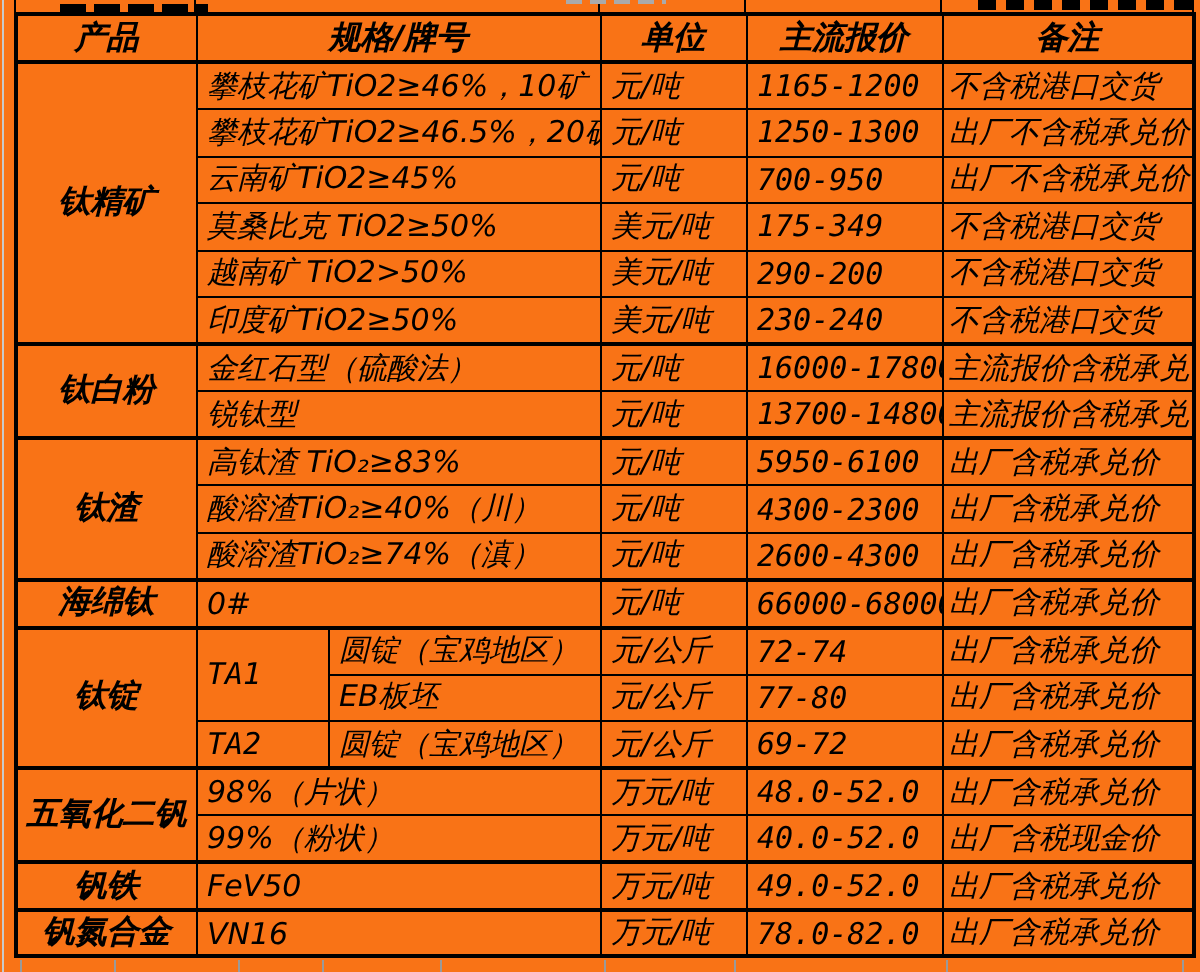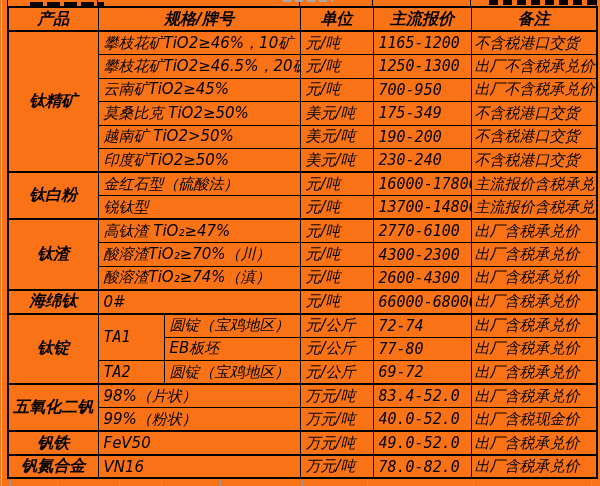--- a/index.html
+++ b/index.html
@@ -116,21 +116,21 @@
       </tr>
       <tr>
         <td class="spec" colspan="2">莫桑比克 TiO2≥50%</td>
         <td class="unit">美元/吨</td>
         <td class="price">175-349</td>
         <td class="note">不含税港口交货</td>
       </tr>
       <tr>
         <td class="spec" colspan="2">越南矿 TiO2&gt;50%</td>
         <td class="unit">美元/吨</td>
-        <td class="price">190-200</td>
+        <td class="price">290-200</td>
         <td class="note">不含税港口交货</td>
       </tr>
       <tr>
         <td class="spec" colspan="2">印度矿TiO2≥50%</td>
         <td class="unit">美元/吨</td>
         <td class="price">230-240</td>
         <td class="note">不含税港口交货</td>
       </tr>
 
       <tr class="sec">
@@ -142,27 +142,27 @@
       </tr>
       <tr>
         <td class="spec" colspan="2">锐钛型</td>
         <td class="unit">元/吨</td>
         <td class="price">13700-14800</td>
         <td class="note">主流报价含税承兑</td>
       </tr>
 
       <tr class="sec">
         <td class="product" rowspan="3">钛渣</td>
-        <td class="spec" colspan="2">高钛渣 TiO₂≥47%</td>
-        <td class="unit">元/吨</td>
-        <td class="price">2770-6100</td>
-        <td class="note">出厂含税承兑价</td>
-      </tr>
-      <tr>
-        <td class="spec" colspan="2">酸溶渣TiO₂≥70%（川）</td>
+        <td class="spec" colspan="2">高钛渣 TiO₂≥83%</td>
+        <td class="unit">元/吨</td>
+        <td class="price">5950-6100</td>
+        <td class="note">出厂含税承兑价</td>
+      </tr>
+      <tr>
+        <td class="spec" colspan="2">酸溶渣TiO₂≥40%（川）</td>
         <td class="unit">元/吨</td>
         <td class="price">4300-2300</td>
         <td class="note">出厂含税承兑价</td>
       </tr>
       <tr>
         <td class="spec" colspan="2">酸溶渣TiO₂≥74%（滇）</td>
         <td class="unit">元/吨</td>
         <td class="price">2600-4300</td>
         <td class="note">出厂含税承兑价</td>
       </tr>
@@ -194,21 +194,21 @@
         <td class="spec">圆锭（宝鸡地区）</td>
         <td class="unit">元/公斤</td>
         <td class="price">69-72</td>
         <td class="note">出厂含税承兑价</td>
       </tr>
 
       <tr class="sec">
         <td class="product" rowspan="2">五氧化二钒</td>
         <td class="spec" colspan="2">98%（片状）</td>
         <td class="unit">万元/吨</td>
-        <td class="price">83.4-52.0</td>
+        <td class="price">48.0-52.0</td>
         <td class="note">出厂含税承兑价</td>
       </tr>
       <tr>
         <td class="spec" colspan="2">99%（粉状）</td>
         <td class="unit">万元/吨</td>
         <td class="price">40.0-52.0</td>
         <td class="note">出厂含税现金价</td>
       </tr>
 
       <tr class="sec">

